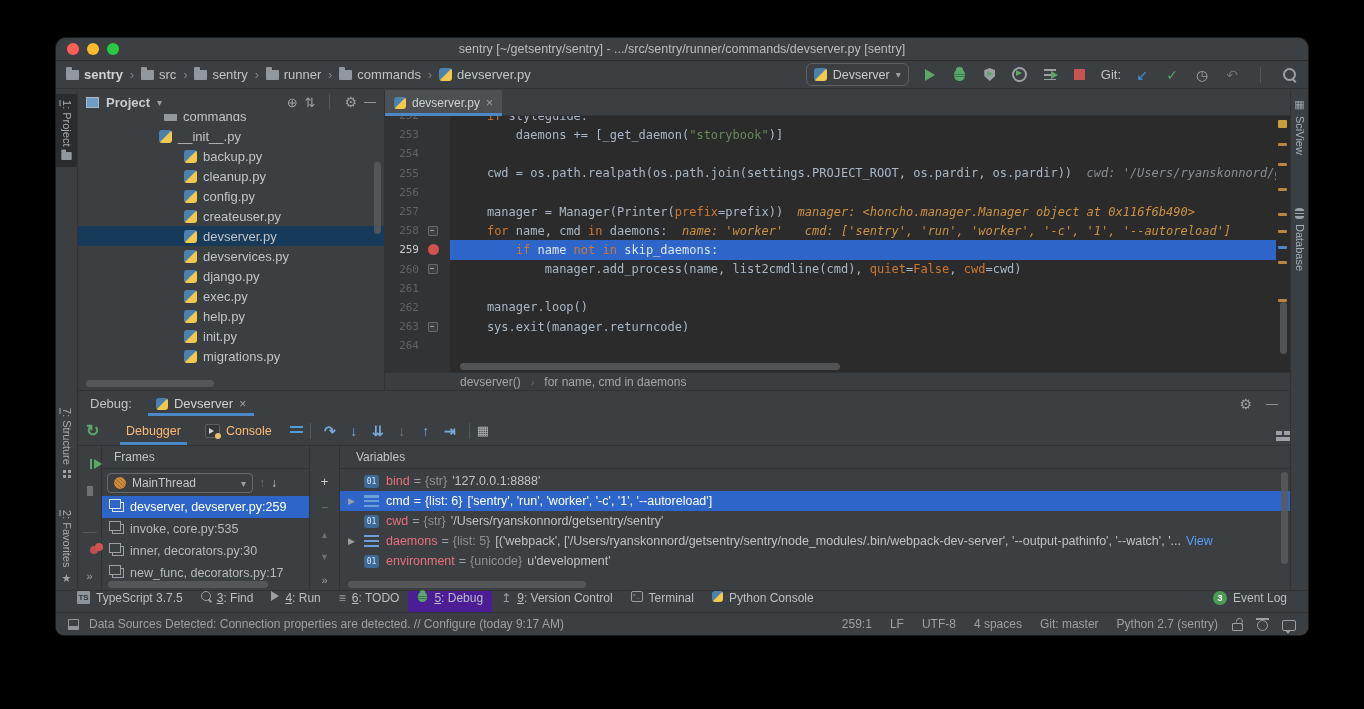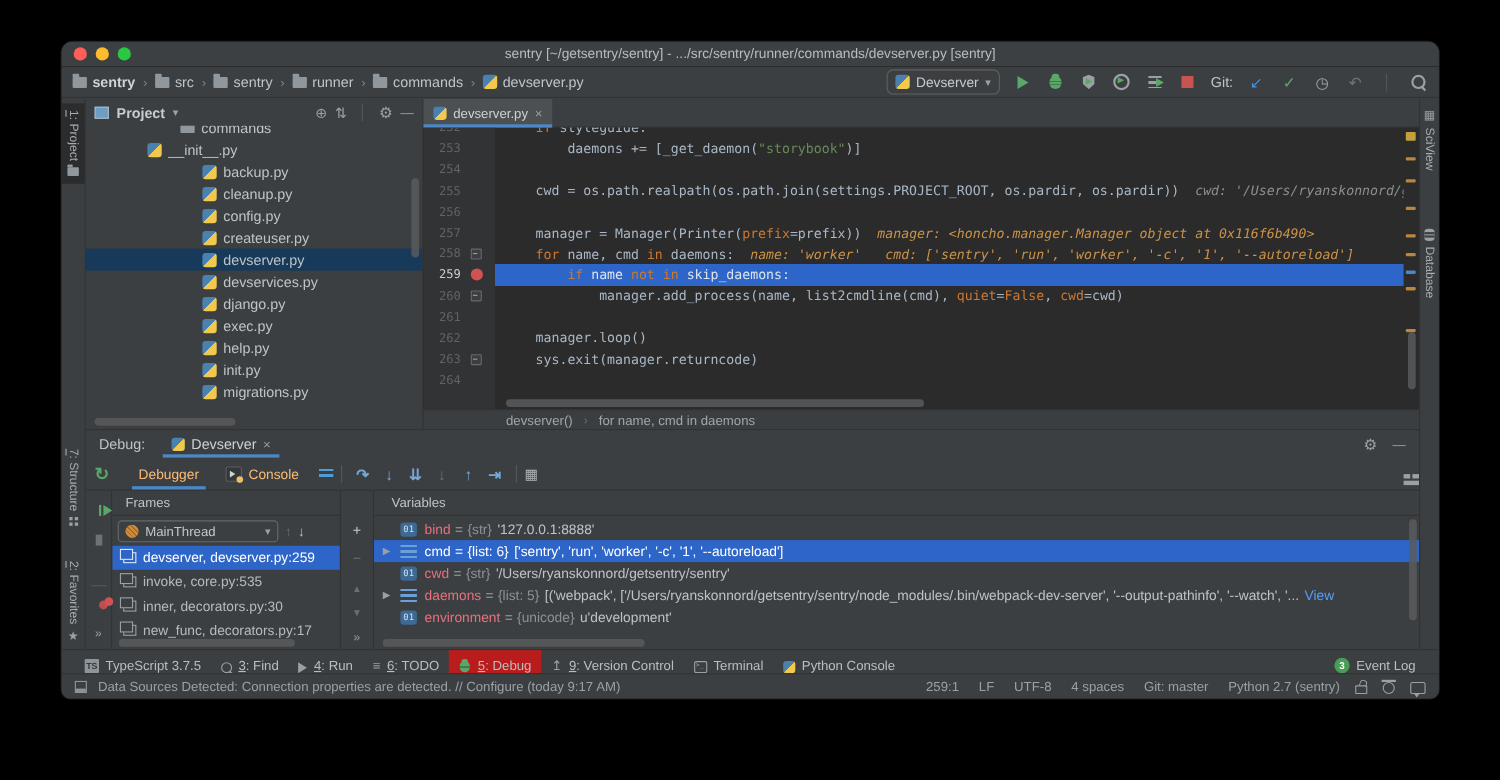--- a/index.html
+++ b/index.html
@@ -199,22 +199,22 @@
     display:flex;align-items:center;justify-content:center;margin-right:7px;font-family:"DejaVu Sans Mono",monospace}
   .vbadge.list{background:transparent;border-radius:0;
     background-image:repeating-linear-gradient(#6a9fd8 0 2.5px,transparent 2.5px 5px)}
   .vname{color:#e8707e}.veq{color:#9aa0a5;margin:0 4px}.vtype{color:#8c9196;margin-right:5px}.vval{color:#bdc3c7}
   .vlink{color:#589df6;margin-left:5px}
   .vrow.sel .vname,.vrow.sel .vtype,.vrow.sel .vval,.vrow.sel .veq{color:#fff}
 
   
   .twbar{position:absolute;left:0;top:552px;width:100%;height:22px;background:#3c3f41;border-top:1px solid #323232;
     display:flex;align-items:center;box-sizing:border-box;padding:0 12px}
-  .twitem{display:flex;align-items:flex-end;gap:6px;padding:0 9px;height:100%;color:#b9bec2;font-size:12px;white-space:nowrap}
-  .twitem.active{background:#b91c1c}
+  .twitem{display:flex;align-items:flex-start;gap:6px;padding:0 9px;height:100%;color:#b9bec2;font-size:12px;white-space:nowrap}
+  .twitem.active{background:#4c1d95}
   .twspacer{flex:1}
   .statusbar{position:absolute;left:0;top:574px;width:100%;height:23px;background:#3c3f41;border-top:1px solid #323232;
     display:flex;align-items:center;box-sizing:border-box;padding:0 12px;color:#9ba0a5;font-size:12px}
   .sbmsg{margin-left:10px;white-space:nowrap}
   .sbspacer{flex:1}
   .sbitems{display:flex;align-items:center;gap:18px;margin-right:14px}
   .sbicons{display:flex;align-items:center;gap:14px}
 </style>
 </head>
 <body>
@@ -341,21 +341,21 @@
       <span class="gl" style="font-size:13px">⇅</span>
       <span class="vsep"></span>
       <span class="gl">⚙</span>
       <span class="gl" style="font-size:12px">—</span>
     </div>
     <div class="ptree" id="ptree">
         <div class="trow" style="padding-left: 86px; margin-top: -8px;">
           <span class="icon-folder"></span>
           <span>commands</span>
         </div>
-        <div class="trow" style="padding-left: 56px;">
+        <div class="trow" style="padding-left: 81px;">
           <span class="icon-python"></span>
           <span>__init__.py</span>
         </div>
         <div class="trow" style="padding-left: 106px;">
           <span class="icon-python"></span>
           <span>backup.py</span>
         </div>
         <div class="trow" style="padding-left: 106px;">
           <span class="icon-python"></span>
           <span>cleanup.py</span>

